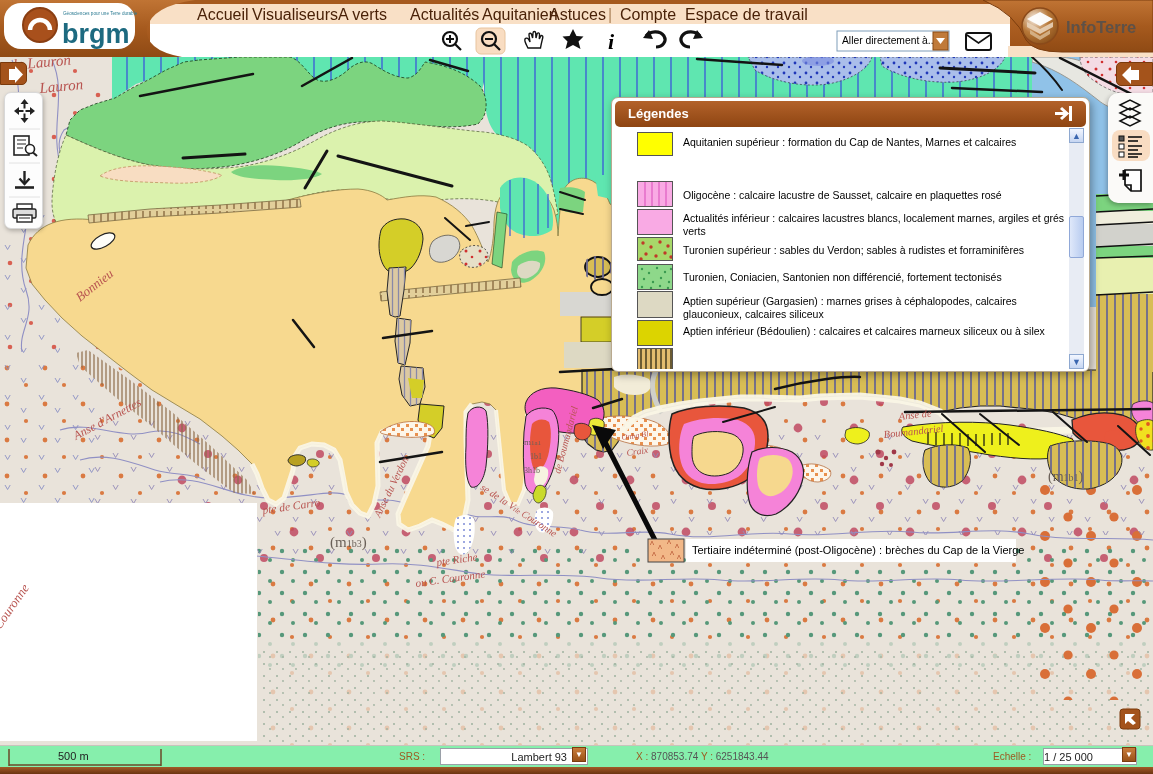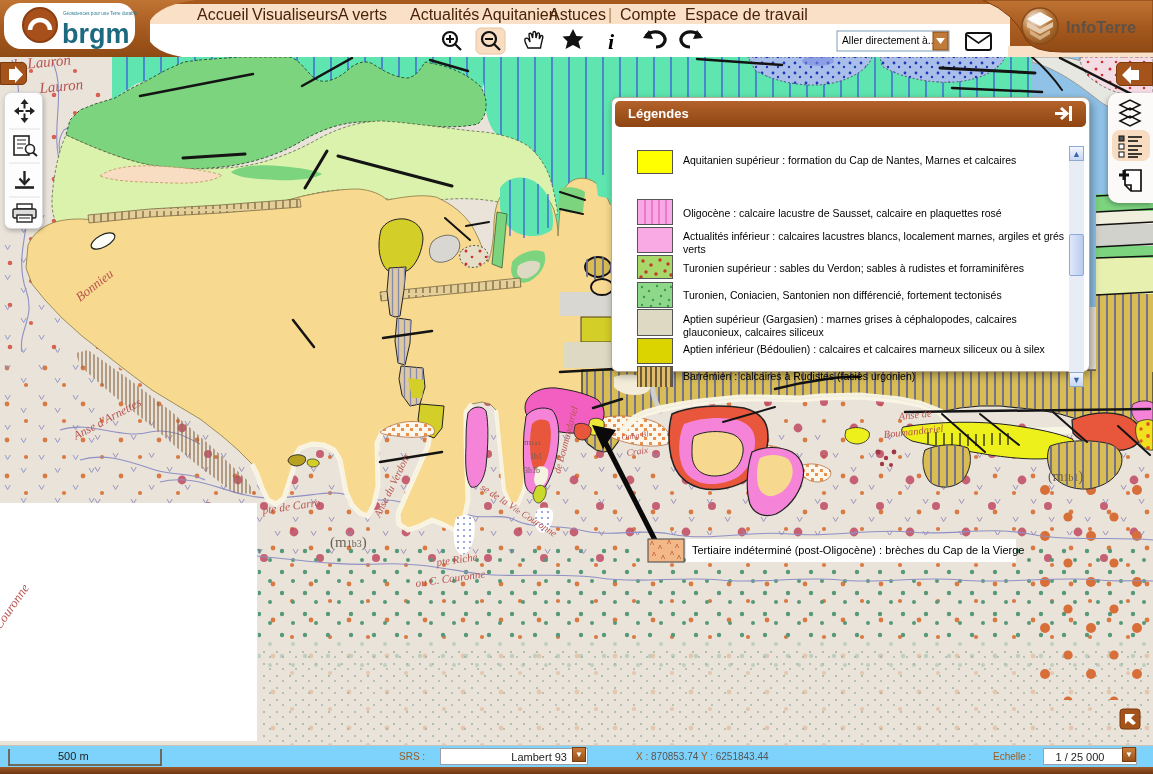--- a/index.html
+++ b/index.html
@@ -13,25 +13,25 @@
 .mitem{position:absolute;top:6px;font-size:16px;color:#4a2208;white-space:nowrap}
 #infoterre{position:absolute;right:0;top:0;width:230px;height:50px}
 
 #lefttab{position:absolute;left:0;top:62px;width:27px;height:23px;background:#a4531b;border:1px solid #7a3a0c;border-radius:0 5px 5px 0}
 #ltools{position:absolute;left:4px;top:92px;width:39px;height:137px;background:#fdfdfd;border:1px solid #d8d8d8;border-radius:7px;box-shadow:1px 2px 4px rgba(0,0,0,.25)}
 #righttab{position:absolute;left:1116px;top:62px;width:37px;height:24px;background:#a4531b;border:1px solid #7a3a0c;border-radius:5px 0 0 5px}
 #rpanel{position:absolute;left:1108px;top:93px;width:45px;height:110px;background:#fbfaf8;border-radius:10px 0 0 10px;box-shadow:-1px 2px 5px rgba(0,0,0,.3)}
 
 #legend{position:absolute;left:611px;top:97px;width:479px;height:275px;background:#fff;border:1px solid #b9a98f;border-radius:7px;box-shadow:2px 3px 8px rgba(0,0,0,.35)}
 #legtitle{position:absolute;left:3px;top:3px;width:471px;height:26px;border-radius:5px;background:linear-gradient(#b3622a,#8e4512);color:#fff;font-weight:bold;font-size:13px;line-height:26px;padding-left:13px}
-#legbody{position:absolute;left:3px;top:48px;width:471px;height:241px;overflow:hidden;font-size:10.5px}
+#legbody{position:absolute;left:3px;top:30px;width:471px;height:241px;overflow:hidden;font-size:10.5px}
 .lsw{position:absolute;left:22px;width:36px;border:1px solid #555}
 .ltxt{position:absolute;left:68px;width:386px;line-height:12.5px}
 
-#bottombar{position:absolute;left:0;top:745px;width:1153px;height:22px;background:#7dd3fc;border-top:1px solid #c8c4bc}
+#bottombar{position:absolute;left:0;top:745px;width:1153px;height:22px;background:#86efac;border-top:1px solid #c8c4bc}
 #bbrown{position:absolute;left:0;top:767px;width:1153px;height:7px;background:linear-gradient(#a25a28,#6b3410)}
 .bbl{position:absolute;top:5px;font-size:10px;color:#9c5a20}
 .bbsel{position:absolute;top:2px;height:17px;background:#fff;border:1px solid #9aa0a8;font-size:11px;color:#222}
 .bbbtn{position:absolute;top:1px;width:14px;height:15px;background:linear-gradient(#c87c3a,#9a5218);border:1px solid #7a3c0e;color:#fff;font-size:8px;text-align:center;line-height:14px}
 </style></head>
 <body>
 <div id="stage">
 <div id="mapwrap" style="position:absolute;left:0;top:57px;width:1153px;height:688px">
 <svg width="1153" height="688" viewBox="0 57 1153 688">
 <defs>
@@ -575,35 +575,34 @@
   <svg class="lsw" style="top:192px;height:26px" width="36" height="26">
           <rect width="36" height="26" fill="#dcd400"></rect>
         </svg>
   <div class="ltxt" style="top:197px">Aptien inférieur (Bédoulien) : calcaires et calcaires marneux siliceux ou à silex</div>
   <svg class="lsw" style="top:220px;height:24px" width="36" height="24">
           <rect width="36" height="24" fill="#e2bc6e"></rect>
           <g stroke="#6b5b33" stroke-width="2">
             <path d="M3,0V24M8,0V24M13,0V24M18,0V24M23,0V24M28,0V24M33,0V24"></path>
           </g>
         </svg>
-  <div class="ltxt" style="top:224px">Barrémien : calcaires à Rudistes (faciès urgonien)</div>
   <div style="position:absolute;right:2px;top:0;width:15px;height:241px;background:#e8ecf4">
    <div style="position:absolute;top:0;width:15px;height:15px;background:linear-gradient(#f2f6ff,#c6d6f2);border:1px solid #8ea8d0;color:#3a66b0;font-size:9px;text-align:center;line-height:14px">▲</div>
    <div style="position:absolute;bottom:0;width:15px;height:15px;background:linear-gradient(#f2f6ff,#c6d6f2);border:1px solid #8ea8d0;color:#3a66b0;font-size:9px;text-align:center;line-height:14px">▼</div>
    <div style="position:absolute;top:88px;width:15px;height:42px;background:linear-gradient(90deg,#dfe8fa,#b8ccf0);border:1px solid #90a8d8;border-radius:2px"></div>
   </div>
  </div>
 </div>
 <div id="bottombar">
  <svg style="position:absolute;left:8px;top:1px" width="160" height="20" viewBox="0 0 160 20">
   <path d="M1,2 V19 M1,18 H153 M153,2 V19" stroke="#6b4a28" stroke-width="1.5" fill="none"></path>
   <text x="50" y="13" font-size="11" fill="#222" font-family="Liberation Sans">500 m</text>
  </svg>
  <div class="bbl" style="left:399px">SRS :</div>
  <div class="bbsel" style="left:440px;width:148px;text-align:right;padding:2px 20px 12px 0">Lambert 93</div>
  <div class="bbbtn" style="left:572px">▼</div>
  <div class="bbl" style="left:636px">X : <span style="color:#555">870853.74</span> Y : <span style="color:#555">6251843.44</span></div>
  <div class="bbl" style="left:993px">Echelle :</div>
- <div class="bbsel" style="left:1043px;width:94px;text-align:center;padding:2px 20px 0 0">1 / 25 000</div>
+ <div class="bbsel" style="left:1043px;width:94px;text-align:left;padding:2px 20px 0 0">1 / 25 000</div>
  <div class="bbbtn" style="left:1122px">▼</div>
 </div>
 <div id="bbrown"></div>
 </div>
 
 </body></html>

